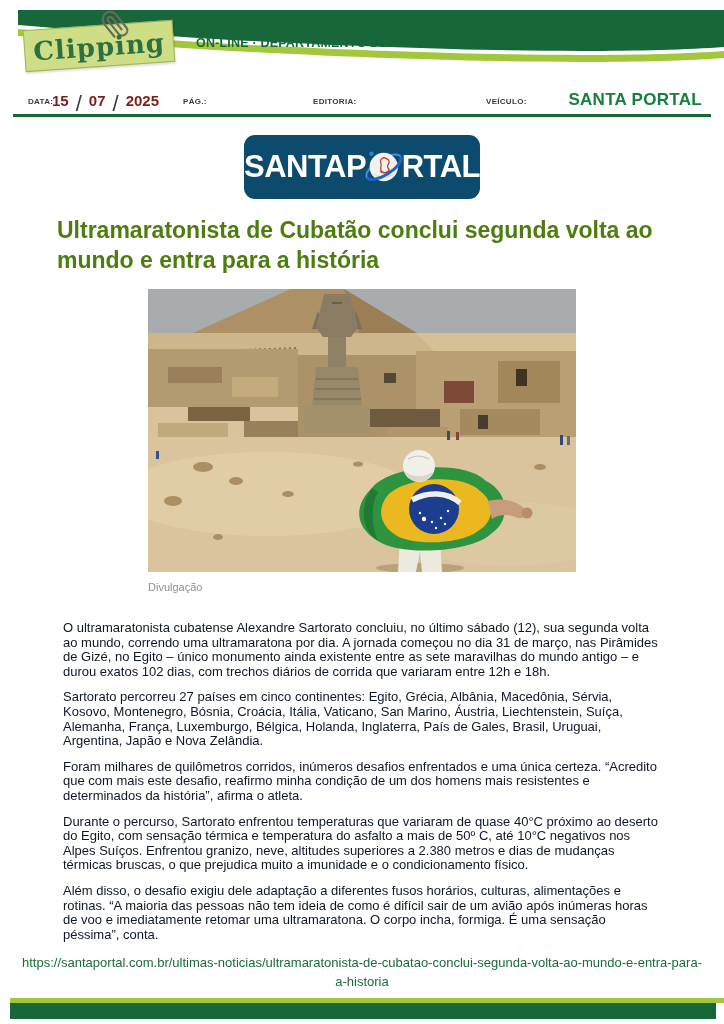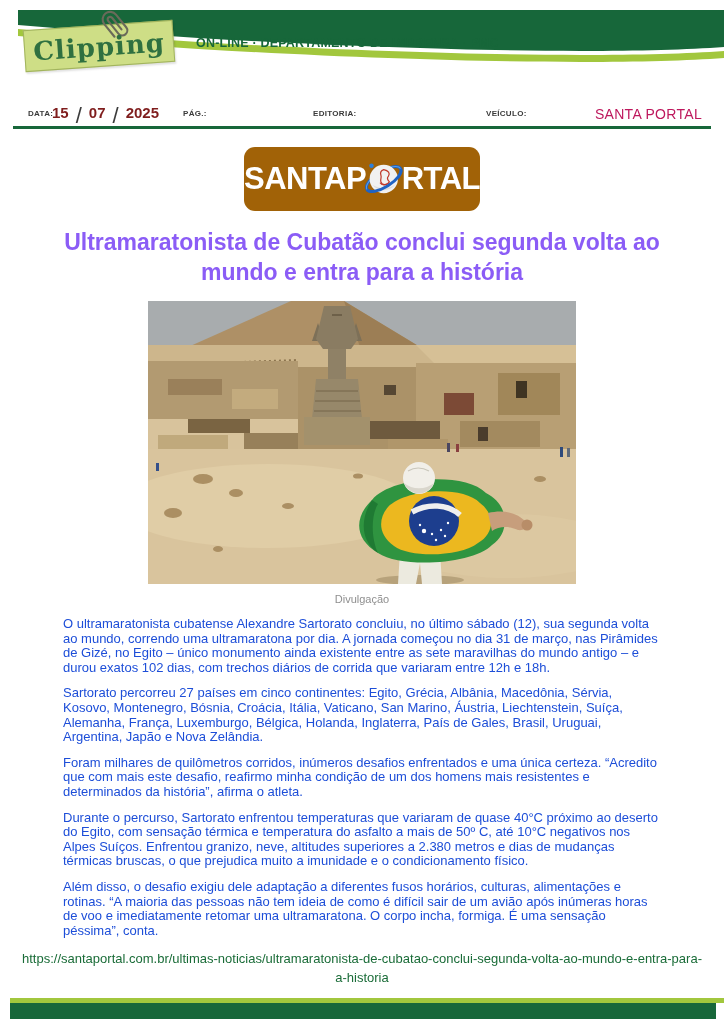--- a/index.html
+++ b/index.html
@@ -14,44 +14,44 @@
               background:#cede86; border:1px solid rgba(125,145,60,.55);
               transform:rotate(-4deg); display:flex; align-items:center; justify-content:center;
               box-shadow:1px 2px 2px rgba(0,0,0,.12); }
   .clip-tag .word { font-family:"DejaVu Serif", serif; font-weight:700; font-size:26px;
               color:#2f7040; letter-spacing:1px; transform:translateY(1px); }
   .paperclip { position:absolute; left:76px; top:-16px; }
   .banner-subtitle { position:absolute; left:196px; top:36px; font-weight:700;
               font-size:12.5px; color:#17673a; letter-spacing:.2px; }
 
   
-  .meta { position:relative; height:30px; margin-top:18px; }
+  .meta { position:relative; height:30px; margin-top:6px; }
   .meta .lbl { position:absolute; bottom:6px; font-size:8px; font-weight:700; color:#3a3a3a; letter-spacing:.3px; }
   .meta .date { position:absolute; left:52px; bottom:3px; display:flex; align-items:flex-end; gap:7px; }
   .meta .date b { font-size:15px; color:#7f1d1d; }
   .meta .slash { font-size:22px; font-weight:400; color:#3c3c3c; line-height:12px; transform:translateY(1px); }
-  .meta .vehicle { position:absolute; right:22px; bottom:2px; font-size:14px; font-weight:400; color:#be185d; letter-spacing:.3px; }
+  .meta .vehicle { position:absolute; right:22px; bottom:2px; font-size:17px; font-weight:700; color:#15803d; letter-spacing:.3px; }
   .rule { height:3px; background:#17673a; margin:2px 13px 0; }
 
   
-  .logo { width:236px; height:64px; margin:18px auto 0; background:#a16207; border-radius:11px;
+  .logo { width:236px; height:64px; margin:18px auto 0; background:#0c4a6e; border-radius:11px;
           display:flex; align-items:center; justify-content:center; }
   .logo .lt { color:#ffffff; font-weight:700; font-size:31px; letter-spacing:-.5px; }
   .logo svg { margin:0 -3px; }
 
   
-  h1.headline { width:610px; margin:16px auto 0; text-align:center; font-size:23px;
-          line-height:30px; font-weight:700; color:#8b5cf6; }
+  h1.headline { width:610px; margin:16px auto 0; text-align:left; font-size:23px;
+          line-height:30px; font-weight:700; color:#4d7c0f; }
 
   
   figure.photo { width:428px; margin:14px auto 0; }
-  figcaption { margin-top:5px; text-align:center; font-size:11px; color:#8f8f8f; }
-
-  
-  .article { width:598px; margin:12px auto 0; color:#1d4ed8; font-size:13px; line-height:14.6px; }
+  figcaption { margin-top:5px; text-align:left; font-size:11px; color:#8f8f8f; }
+
+  
+  .article { width:598px; margin:28px auto 0; color:#0f172a; font-size:13px; line-height:14.6px; }
   .article p { margin-bottom:11px; }
 
   
   .footer-url { display:block; width:680px; margin:5px auto 0; text-align:center; font-weight:400;
           font-size:13px; line-height:19px; color:#1a6c38; text-decoration:none; cursor:pointer; }
   .bar-light { position:absolute; left:10px; right:0; bottom:21px; height:5px; background:#a2c73d; }
   .bar-dark  { position:absolute; left:10px; right:8px; bottom:5px; height:16px; background:#17673a; }
 </style>
 </head>
 <body>

